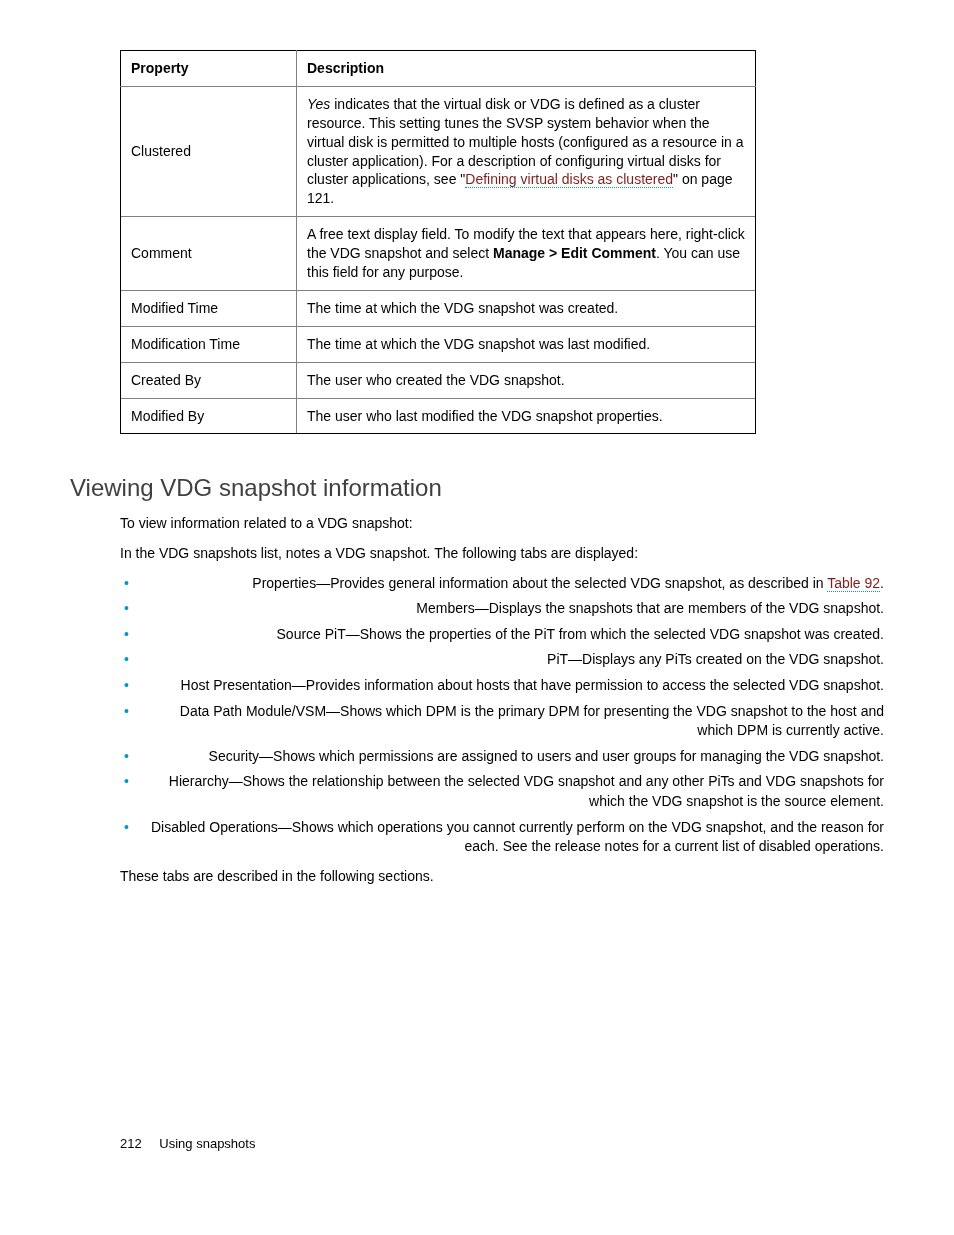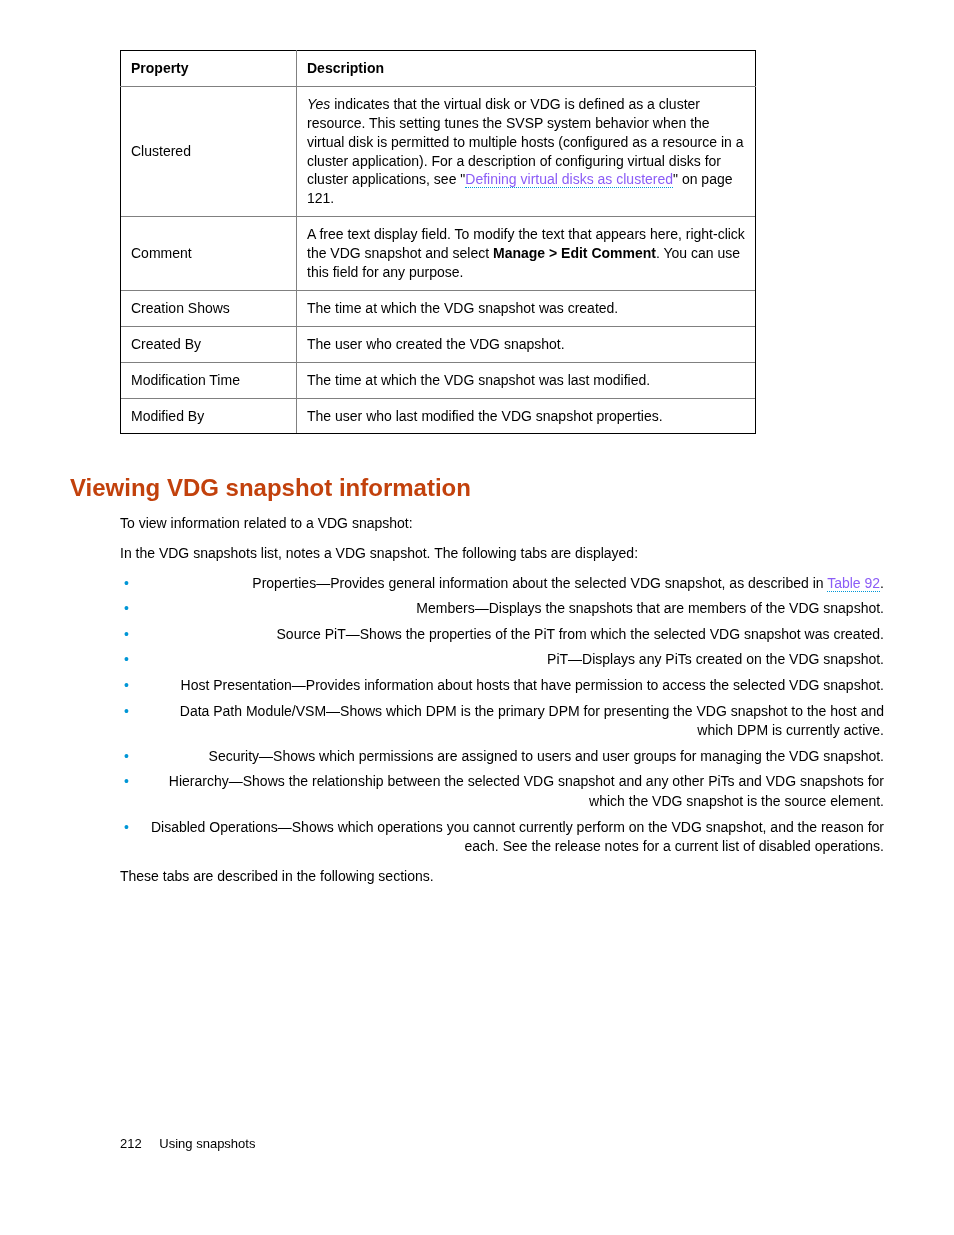--- a/index.html
+++ b/index.html
@@ -45,27 +45,27 @@
   table.props th:last-child, table.props td:last-child {
     border-right: 1.5px solid #000;
   }
   table.props th:first-child {
     border-right: 1px solid #808080;
   }
   table.props td:first-child {
     border-right: 1px solid #808080;
   }
   .link {
-    color: #8b5cf6;
+    color: #7f1d1d;
     border-bottom: 1px dotted #0096d6;
     cursor: pointer;
   }
   h2.section {
-    font-weight: bold;
-    color: #c2410c;
+    font-weight: normal;
+    color: #404040;
     font-size: 24px;
     margin: 30px 0 12px 0;
   }
   .body-text {
     margin-left: 50px;
     line-height: 1.4;
   }
   p {
     margin: 10px 0;
   }
@@ -119,30 +119,30 @@
           <span class="italic">Yes</span><span> indicates that the virtual disk or VDG is defined as a cluster resource. This setting tunes the SVSP system behavior when the virtual disk is permitted to multiple hosts (configured as a resource in a cluster application). For a description of configuring virtual disks for cluster applications, see "</span><span class="link">Defining virtual disks as clustered</span><span>" on page 121.</span>
         </td>
       </tr>
       <tr>
         <td>Comment</td>
         <td>
           <span>A free text display field. To modify the text that appears here, right-click the VDG snapshot and select </span><span class="bold">Manage &gt; Edit Comment</span><span>. You can use this field for any purpose.</span>
         </td>
       </tr>
       <tr>
-        <td>Creation Shows</td>
+        <td>Modified Time</td>
         <td>The time at which the VDG snapshot was created.</td>
+      </tr>
+      <tr>
+        <td>Modification Time</td>
+        <td>The time at which the VDG snapshot was last modified.</td>
       </tr>
       <tr>
         <td>Created By</td>
         <td>The user who created the VDG snapshot.</td>
-      </tr>
-      <tr>
-        <td>Modification Time</td>
-        <td>The time at which the VDG snapshot was last modified.</td>
       </tr>
       <tr>
         <td>Modified By</td>
         <td>The user who last modified the VDG snapshot properties.</td>
       </tr>
     </tbody>
   </table>
 
   <h2 class="section">Viewing VDG snapshot information</h2>
 

